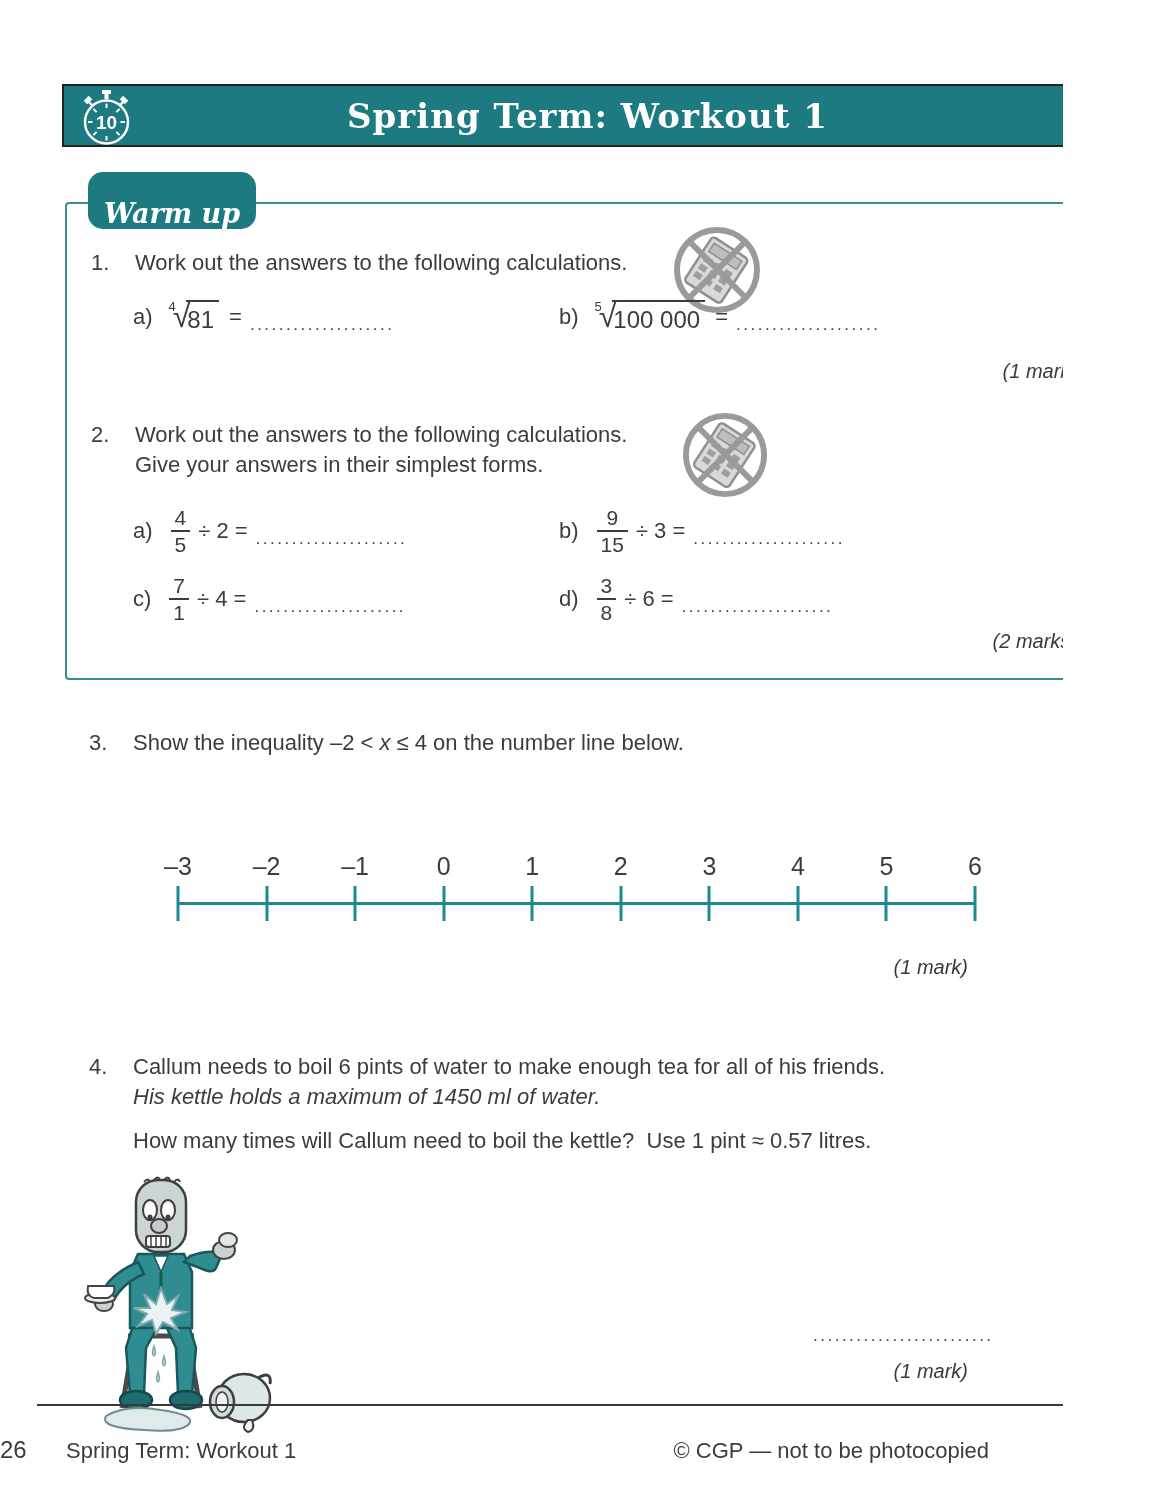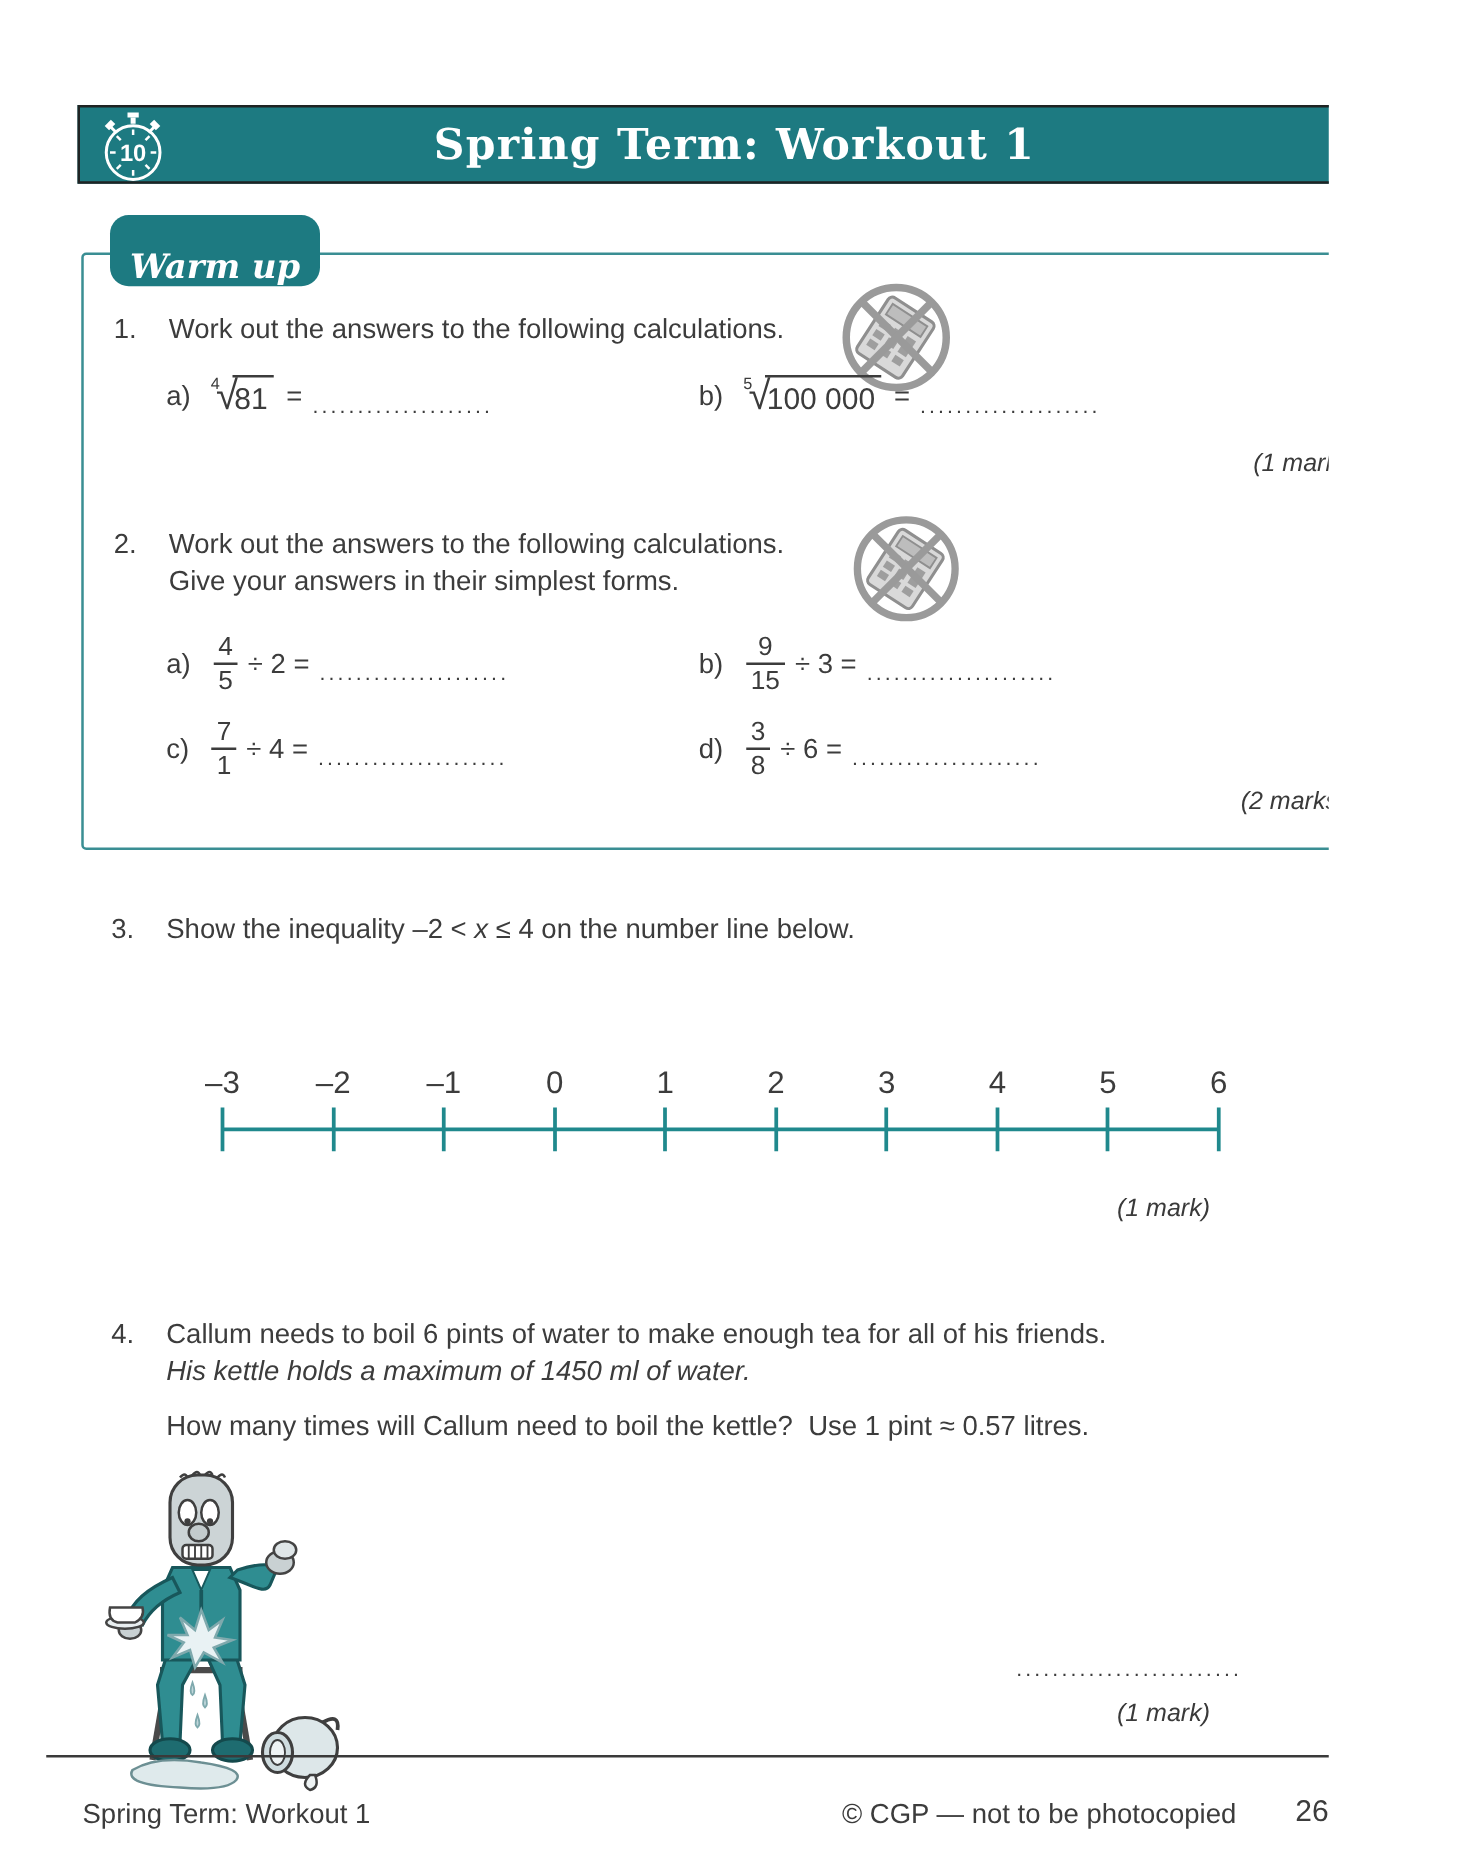--- a/index.html
+++ b/index.html
@@ -68,21 +68,21 @@
 
   
   .numline { position:absolute; left:178px; top:852px; width:797px; height:72px; }
   .nl-line { position:absolute; left:0; right:0; top:50px; height:3px; background:#20898d; }
   .nl-tick { position:absolute; top:34px; width:3px; height:35px; background:#20898d; transform:translateX(-50%); }
   .nl-label { position:absolute; top:0; transform:translateX(-50%); font-size:25px; color:#3c3c3c; }
 
   
   .bottom-rule { position:absolute; left:37px; top:1404px; width:1060px; height:2px; background:#3a3a3a; }
   .footer-left { position:absolute; left:66px; top:1438px; font-size:22px; }
-  .footer-center { position:absolute; left:0; top:1436px; width:100%; text-align:right; font-size:24px; }
+  .footer-center { position:absolute; left:0; top:1436px; width:100%; text-align:left; font-size:24px; }
   .footer-right { position:absolute; right:74px; top:1438px; font-size:22px; }
 
   .cartoon { position:absolute; left:66px; top:1176px; }
   .q4-dots { position:absolute; left:813px; top:1326px; }
 </style>
 </head>
 <body>
 
 <div class="page">
 

